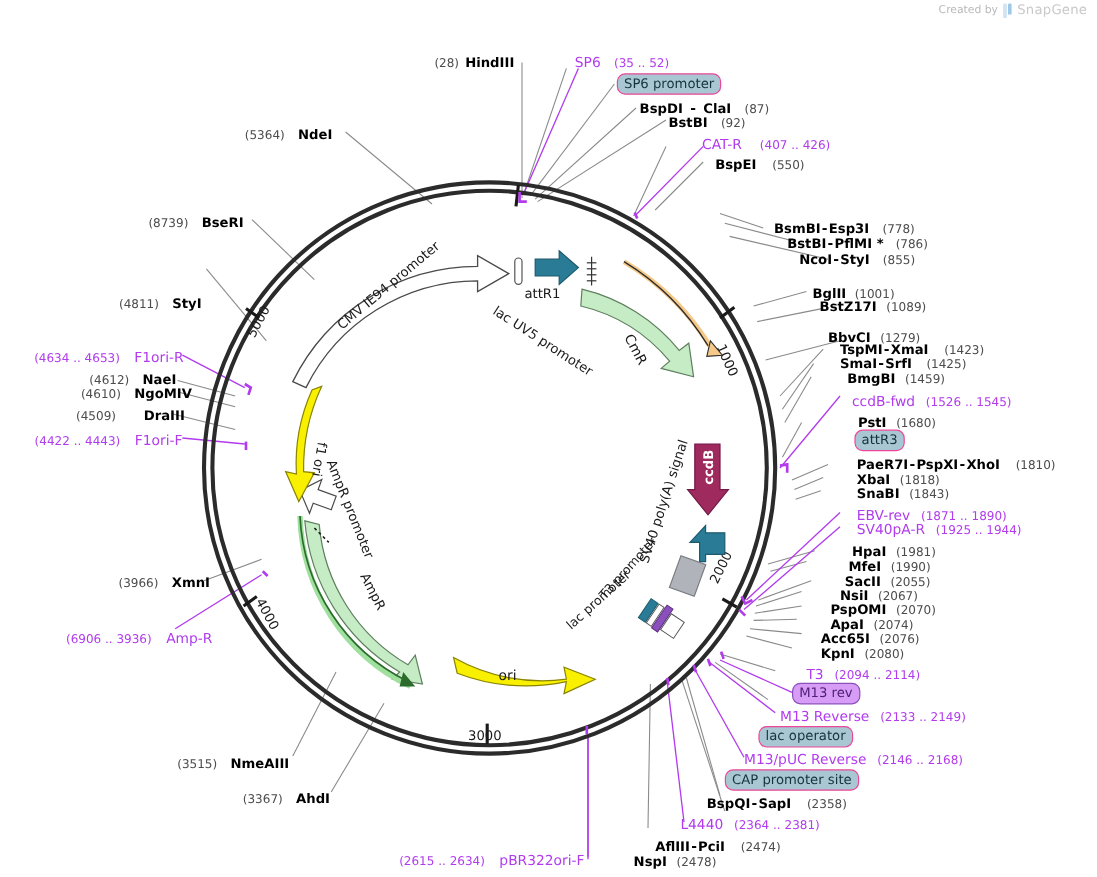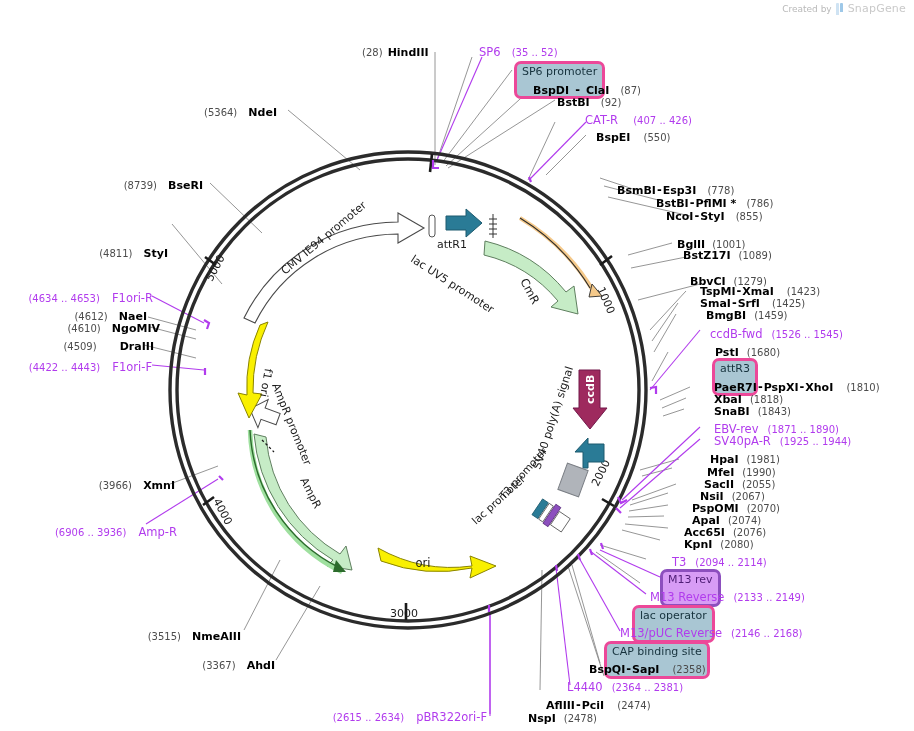--- a/index.html
+++ b/index.html
@@ -25,21 +25,21 @@
            font-family:"DejaVu Sans","Liberation Sans",sans-serif;}
   .lbl .pos{color:#4c4c4c;font-size:10px;}
   .lbl .dash{font-weight:bold;color:#000;font-size:11.5px;padding:0 1px;}
   .lbl.left{text-align:right;}
   .lbl.purple .en,.lbl.purple .pos,.lbl.purple{color:#b13bed;font-weight:normal;}
   .lbl.purple .en{font-weight:normal;font-size:11.5px;}
   .lbl.purple .pos{font-size:10px;color:#b13bed;}
 
   
   .badge{position:absolute;white-space:nowrap;font-size:11px;line-height:1;
-         padding:2px 5px 19px;border-radius:7px;border:3px solid #ec4899;
+         padding:2px 5px 3px;border-radius:7px;border:1px solid #ec4899;
          background:#a9c6d3;color:#16323d;}
   .badge.violet{background:#d79cf5;border-color:#8c4fbe;color:#4e1d75;}
 
   
   #plasmid-title{position:absolute;left:0;top:380px;width:914px;text-align:center;
       pointer-events:none;}
   #plasmid-title .nm{font-size:14px;font-weight:bold;color:#111;letter-spacing:.2px;}
   #plasmid-title .bp{font-size:13px;color:#111;margin-top:3px;}
 
   svg{display:block;}
@@ -269,21 +269,21 @@
   </div>
   <div class="lbl purple" style="left:585px;top:111px;">
     <span class="en">CAT-R</span>
     <span class="pos" style="margin-left:10px">(407 .. 426)</span>
   </div>
   <div class="lbl" style="left:596px;top:128px;">
     <span class="en">BspEI</span>
     <span class="pos" style="margin-left:8px">(550)</span>
   </div>
 
-  <div class="lbl" style="left:617px;top:181px;">
+  <div class="lbl" style="left:645px;top:181px;">
     <span class="en">BsmBI</span><span class="dash">-</span><span class="en">Esp3I</span>
     <span class="pos" style="margin-left:6px">(778)</span>
   </div>
   <div class="lbl" style="left:656px;top:194px;">
     <span class="en">BstBI</span><span class="dash">-</span><span class="en">PflMI *</span>
     <span class="pos" style="margin-left:5px">(786)</span>
   </div>
   <div class="lbl" style="left:666px;top:207px;">
     <span class="en">NcoI</span><span class="dash">-</span><span class="en">StyI</span>
     <span class="pos" style="margin-left:6px">(855)</span>
@@ -366,21 +366,21 @@
   <div class="lbl purple" style="left:650px;top:588px;">
     <span class="en">M13 Reverse</span><span class="pos" style="margin-left:9px">(2133 .. 2149)</span>
   </div>
   <div class="badge" style="left:632px;top:605px;">
     <span>lac operator</span>
   </div>
   <div class="lbl purple" style="left:620px;top:624px;">
     <span class="en">M13/pUC Reverse</span><span class="pos" style="margin-left:9px">(2146 .. 2168)</span>
   </div>
   <div class="badge" style="left:604px;top:641px;">
-    <span>CAP binding site</span>
+    <span>CAP promoter site</span>
   </div>
   <div class="lbl" style="left:589px;top:660px;">
     <span class="en">BspQI</span><span class="dash">-</span><span class="en">SapI</span>
     <span class="pos" style="margin-left:8px">(2358)</span>
   </div>
   <div class="lbl purple" style="left:567px;top:678px;">
     <span class="en">L4440</span><span class="pos" style="margin-left:9px">(2364 .. 2381)</span>
   </div>
   <div class="lbl" style="left:546px;top:696px;">
     <span class="en">AflIII</span><span class="dash">-</span><span class="en">PciI</span>

